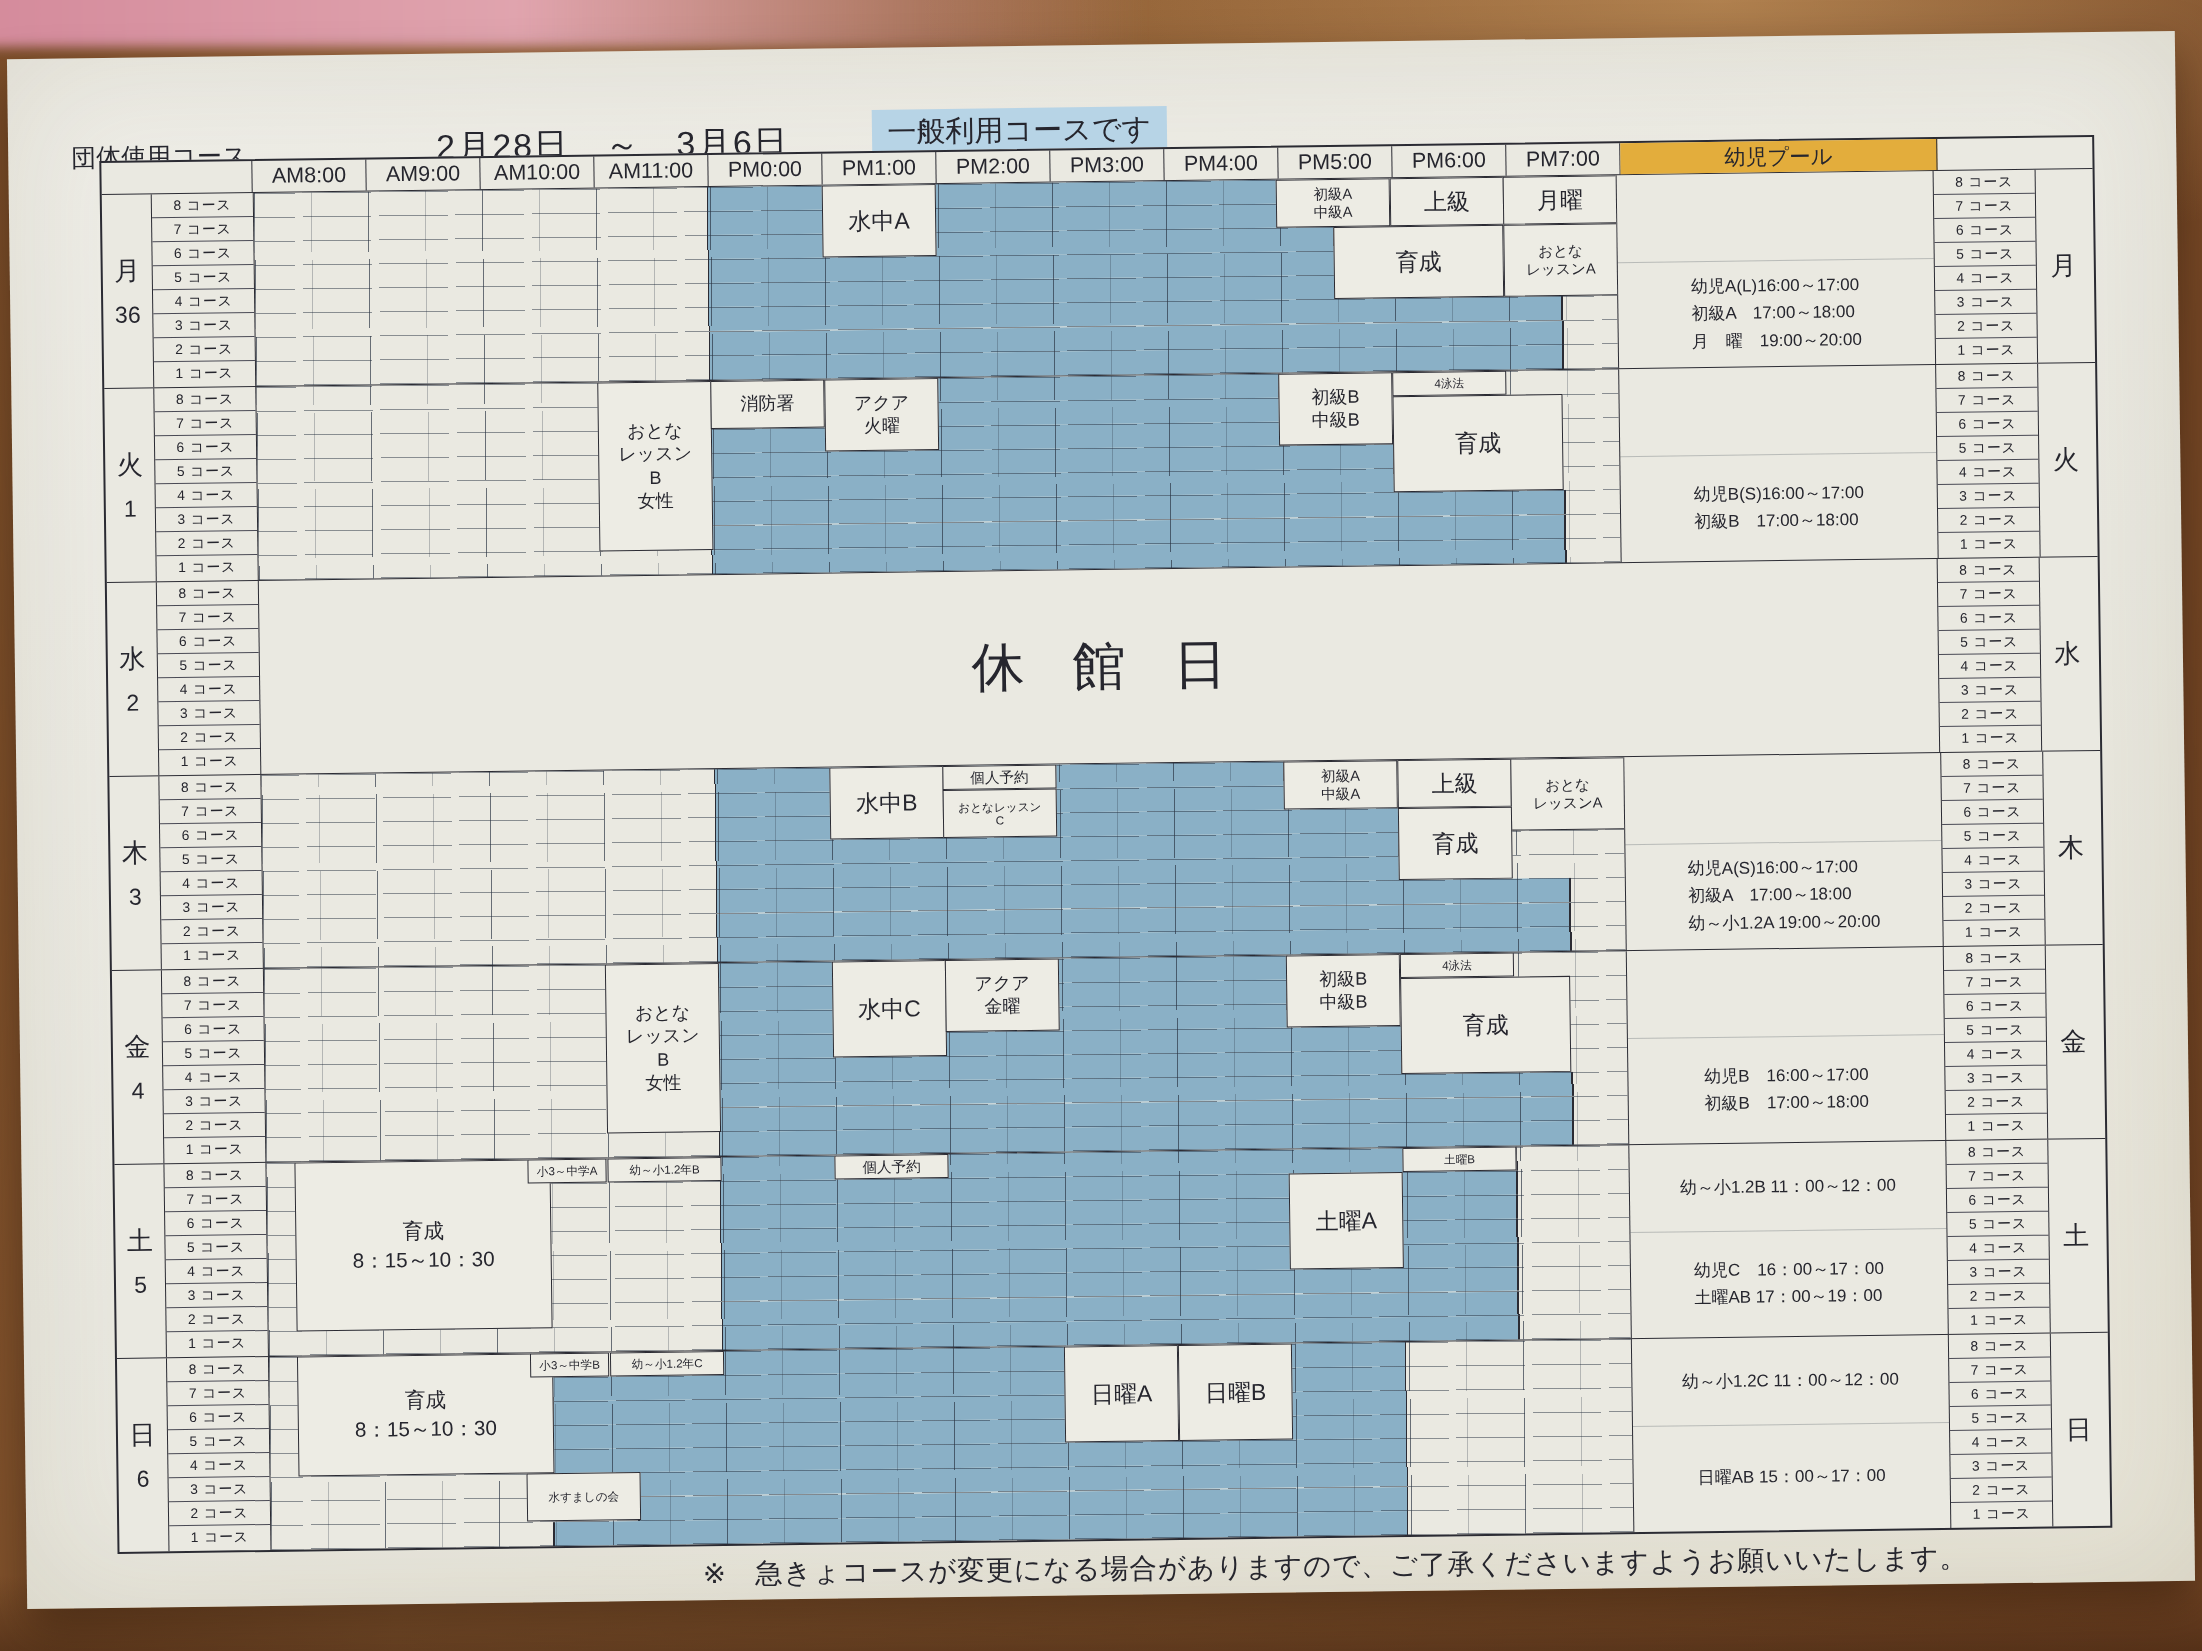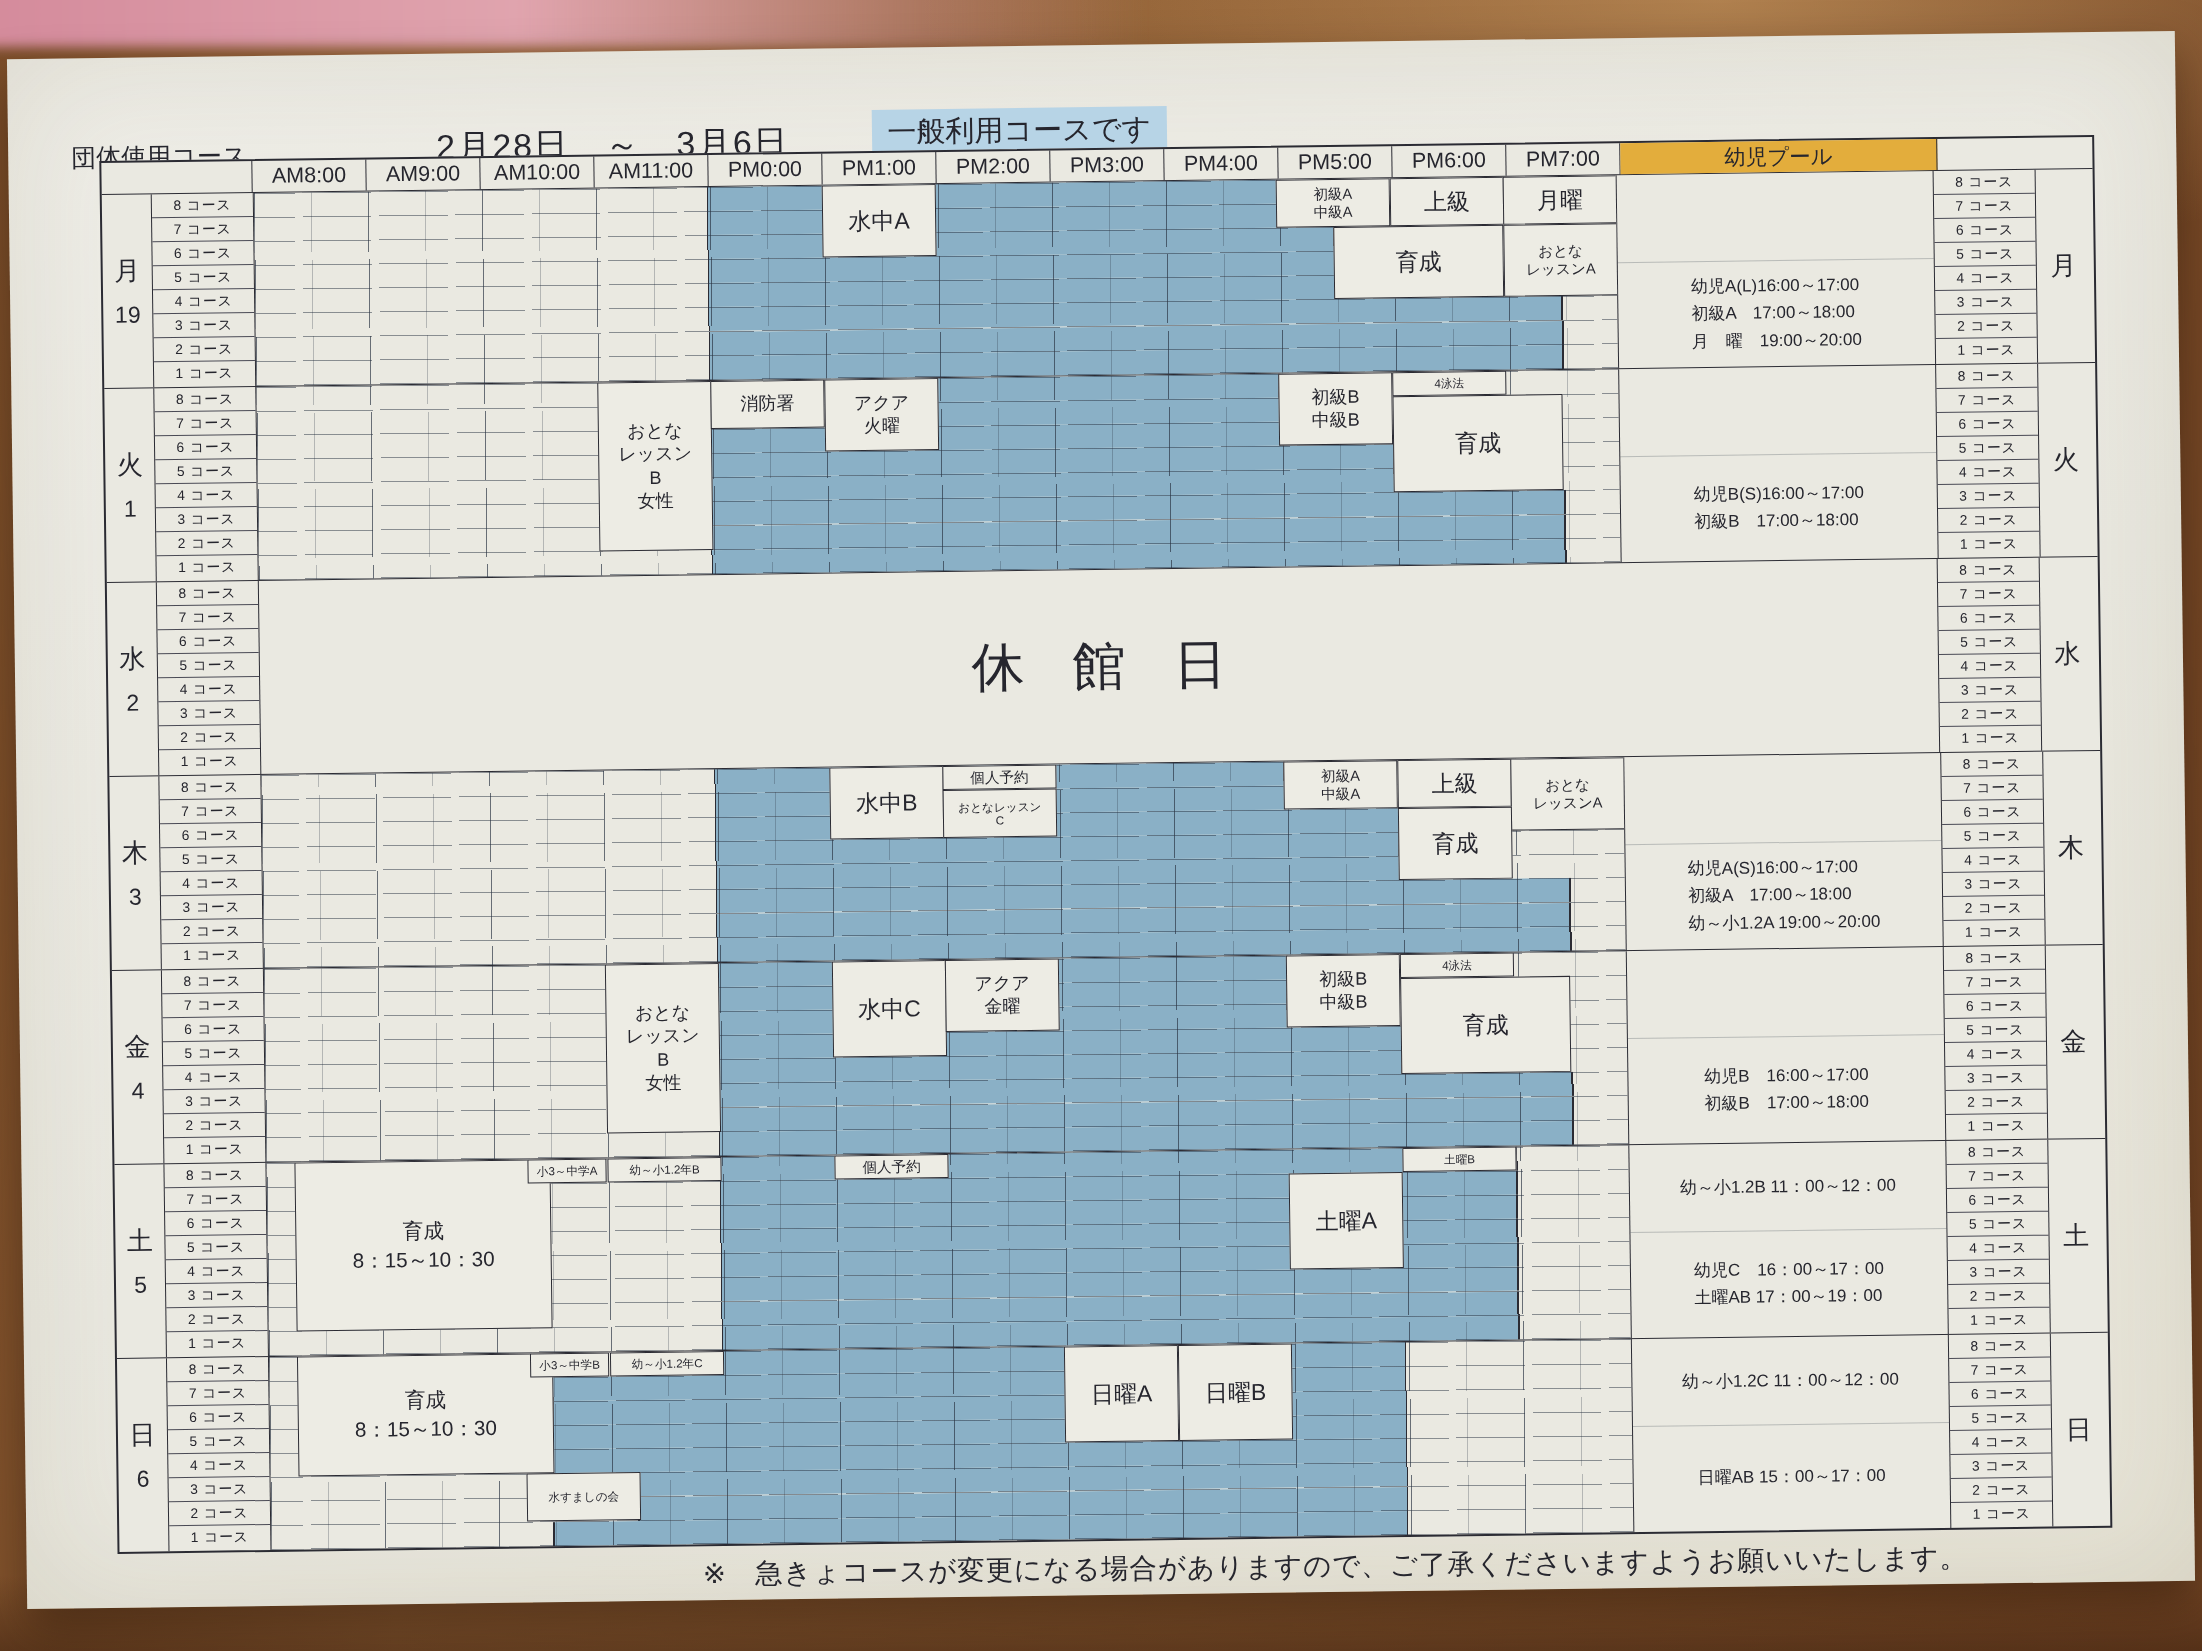--- a/index.html
+++ b/index.html
@@ -90,21 +90,21 @@
         <div class="h-cell" style="width: 114px;">PM4:00</div>
         <div class="h-cell" style="width: 114px;">PM5:00</div>
         <div class="h-cell" style="width: 114px;">PM6:00</div>
         <div class="h-cell" style="width: 114px;">PM7:00</div>
         <div class="h-cell pool" style="width: 317px; background: rgb(227, 173, 60);">幼児プール</div>
         <div class="h-cell" style="width: 155px;"></div>
       </div>
       <div class="day-row">
         <div class="cell day-cell">
           <div>月</div>
-          <div class="date">19</div>
+          <div class="date">36</div>
         </div>
         <div class="cell course-col">
           <div class="course-cell">8 コース</div>
           <div class="course-cell">7 コース</div>
           <div class="course-cell">6 コース</div>
           <div class="course-cell">5 コース</div>
           <div class="course-cell">4 コース</div>
           <div class="course-cell">3 コース</div>
           <div class="course-cell">2 コース</div>
           <div class="course-cell">1 コース</div>

